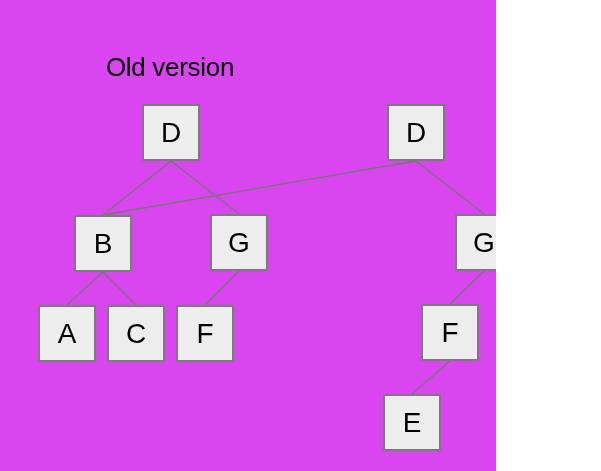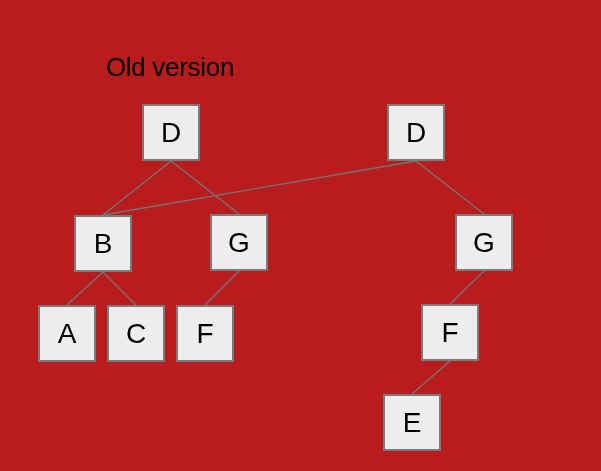--- a/index.html
+++ b/index.html
@@ -2,23 +2,23 @@
 <html><head>
 <meta charset="utf-8">
 <style>
   html, body {
     margin: 0;
     padding: 0;
     background: #ffffff;
   }
   .canvas {
     position: relative;
-    width: 601px;
+    width: 496px;
     height: 471px;
-    background: #b91c1c;
+    background: #d946ef;
     font-family: "Liberation Sans", sans-serif;
     color: #000000;
     overflow: hidden;
   }
   .edges-layer {
     position: absolute;
     left: 0;
     top: 0;
     width: 601px;
     height: 471px;

